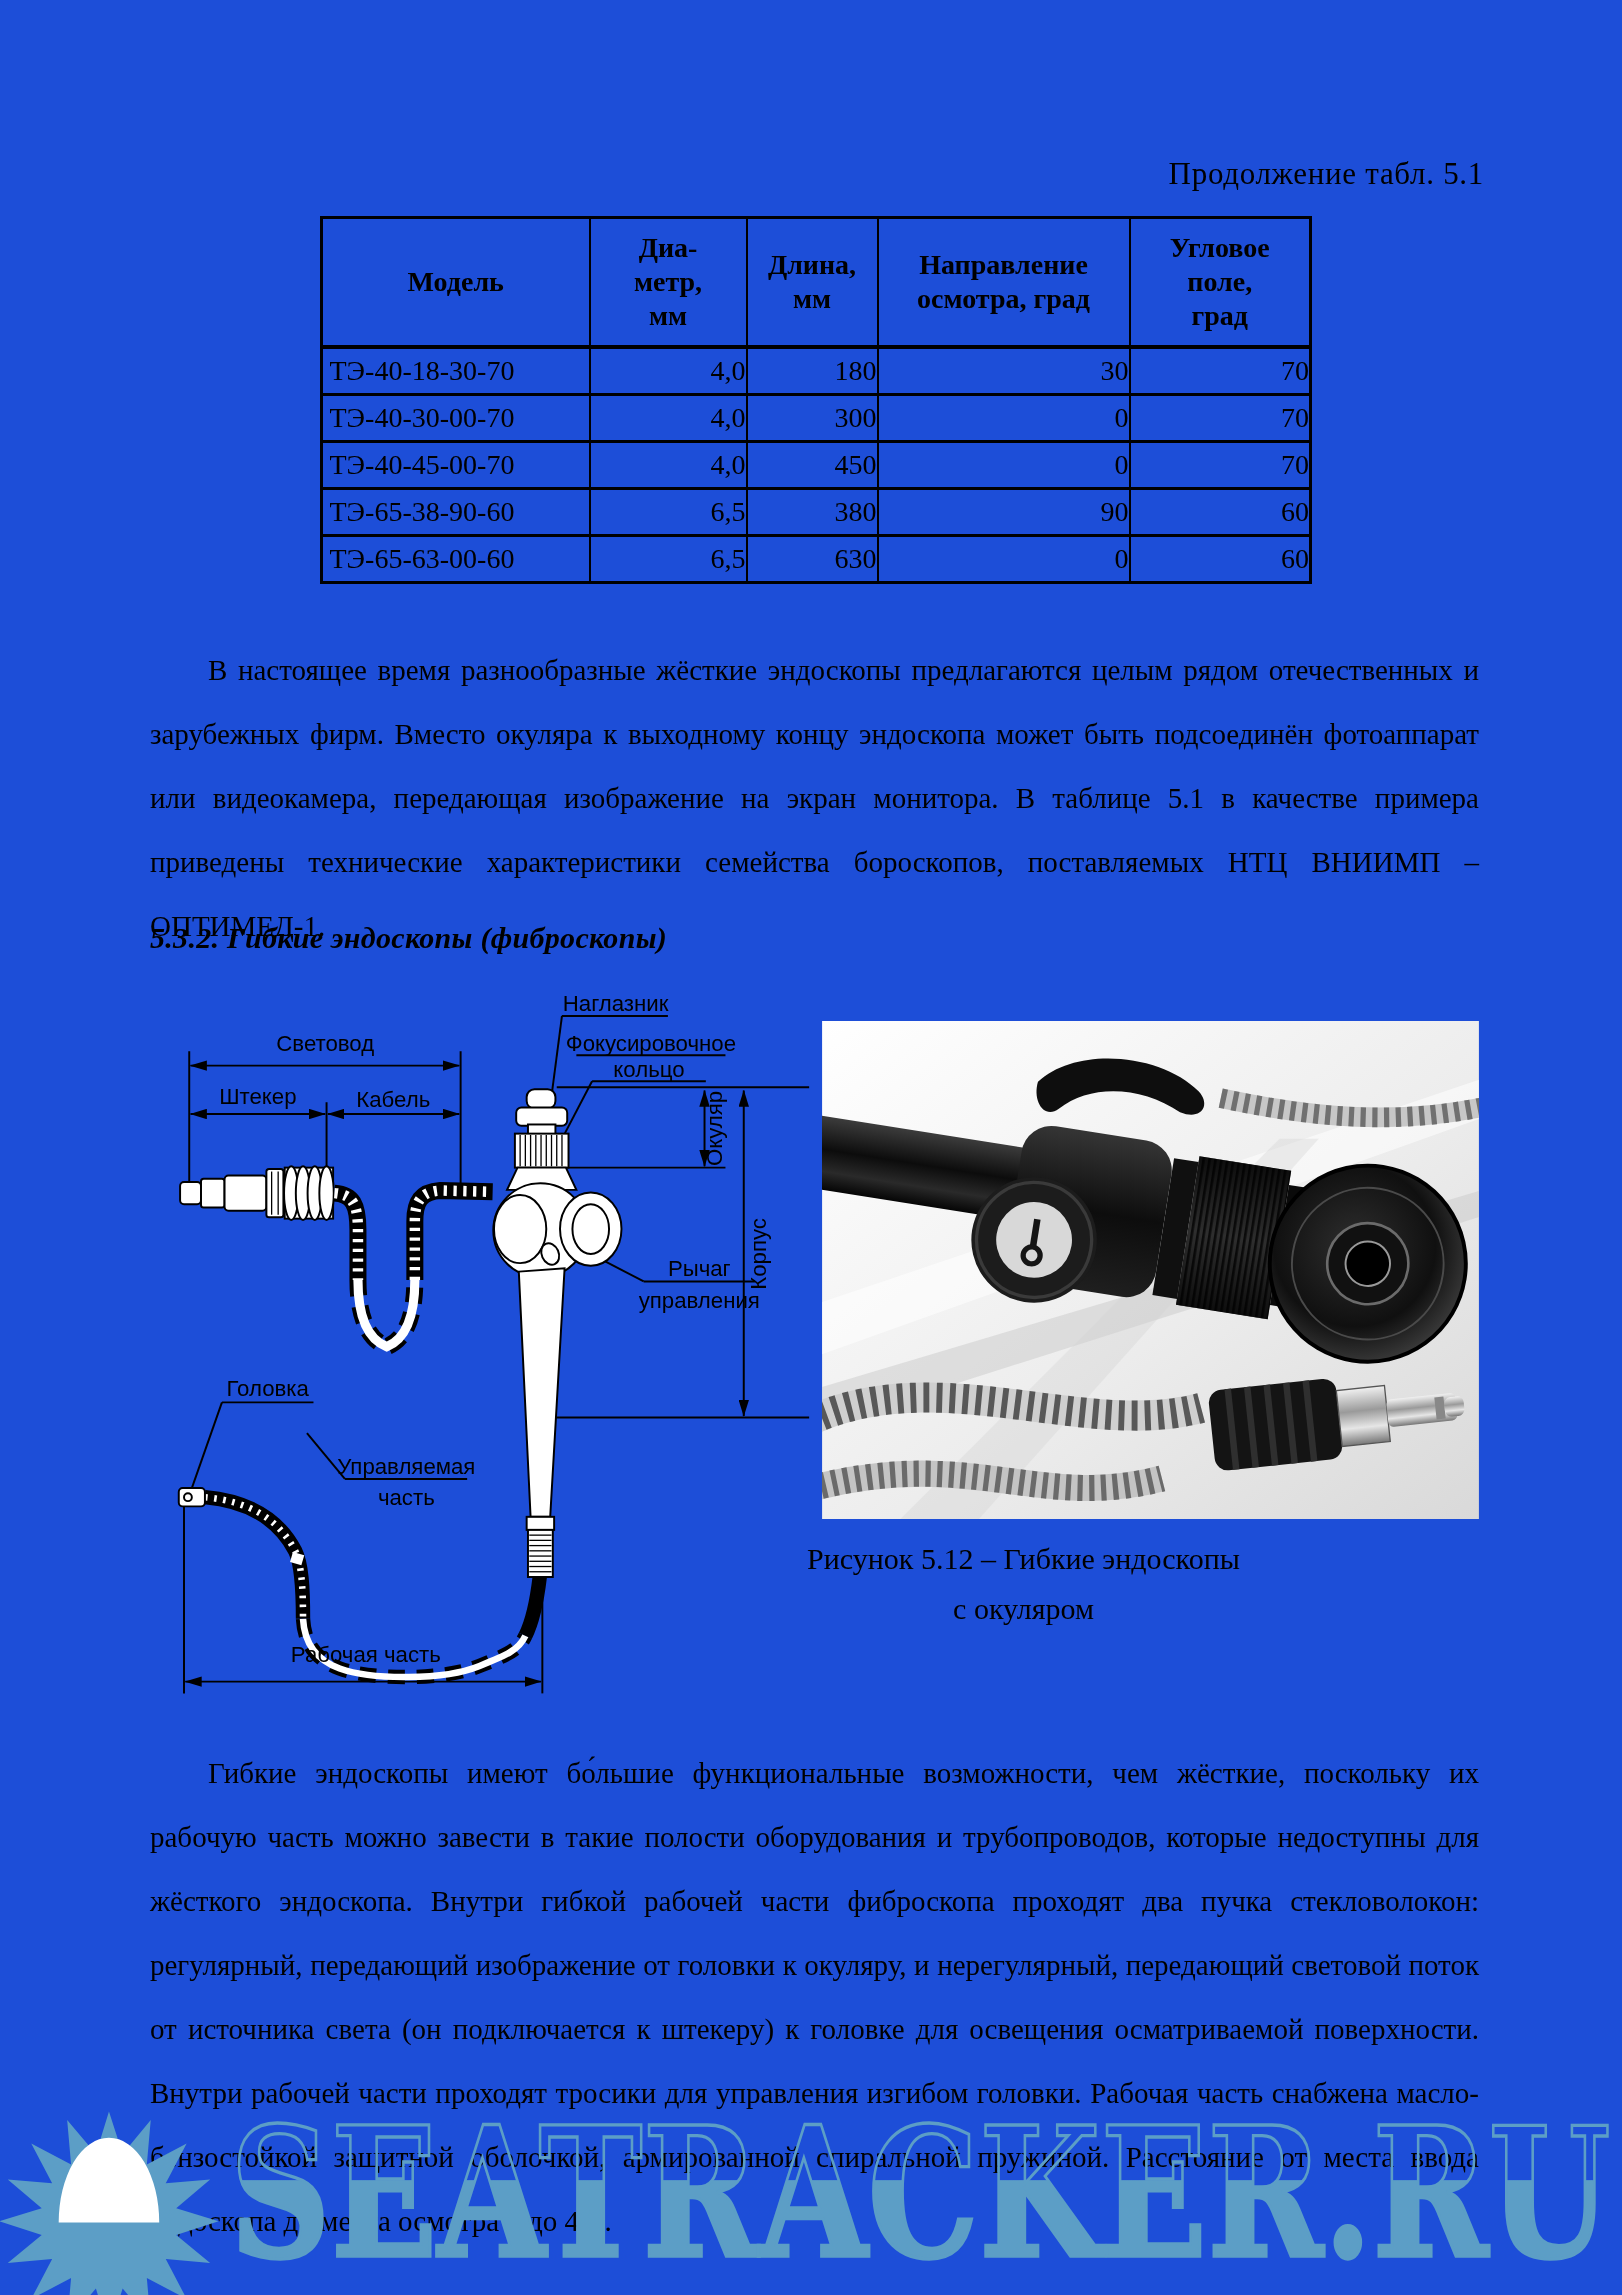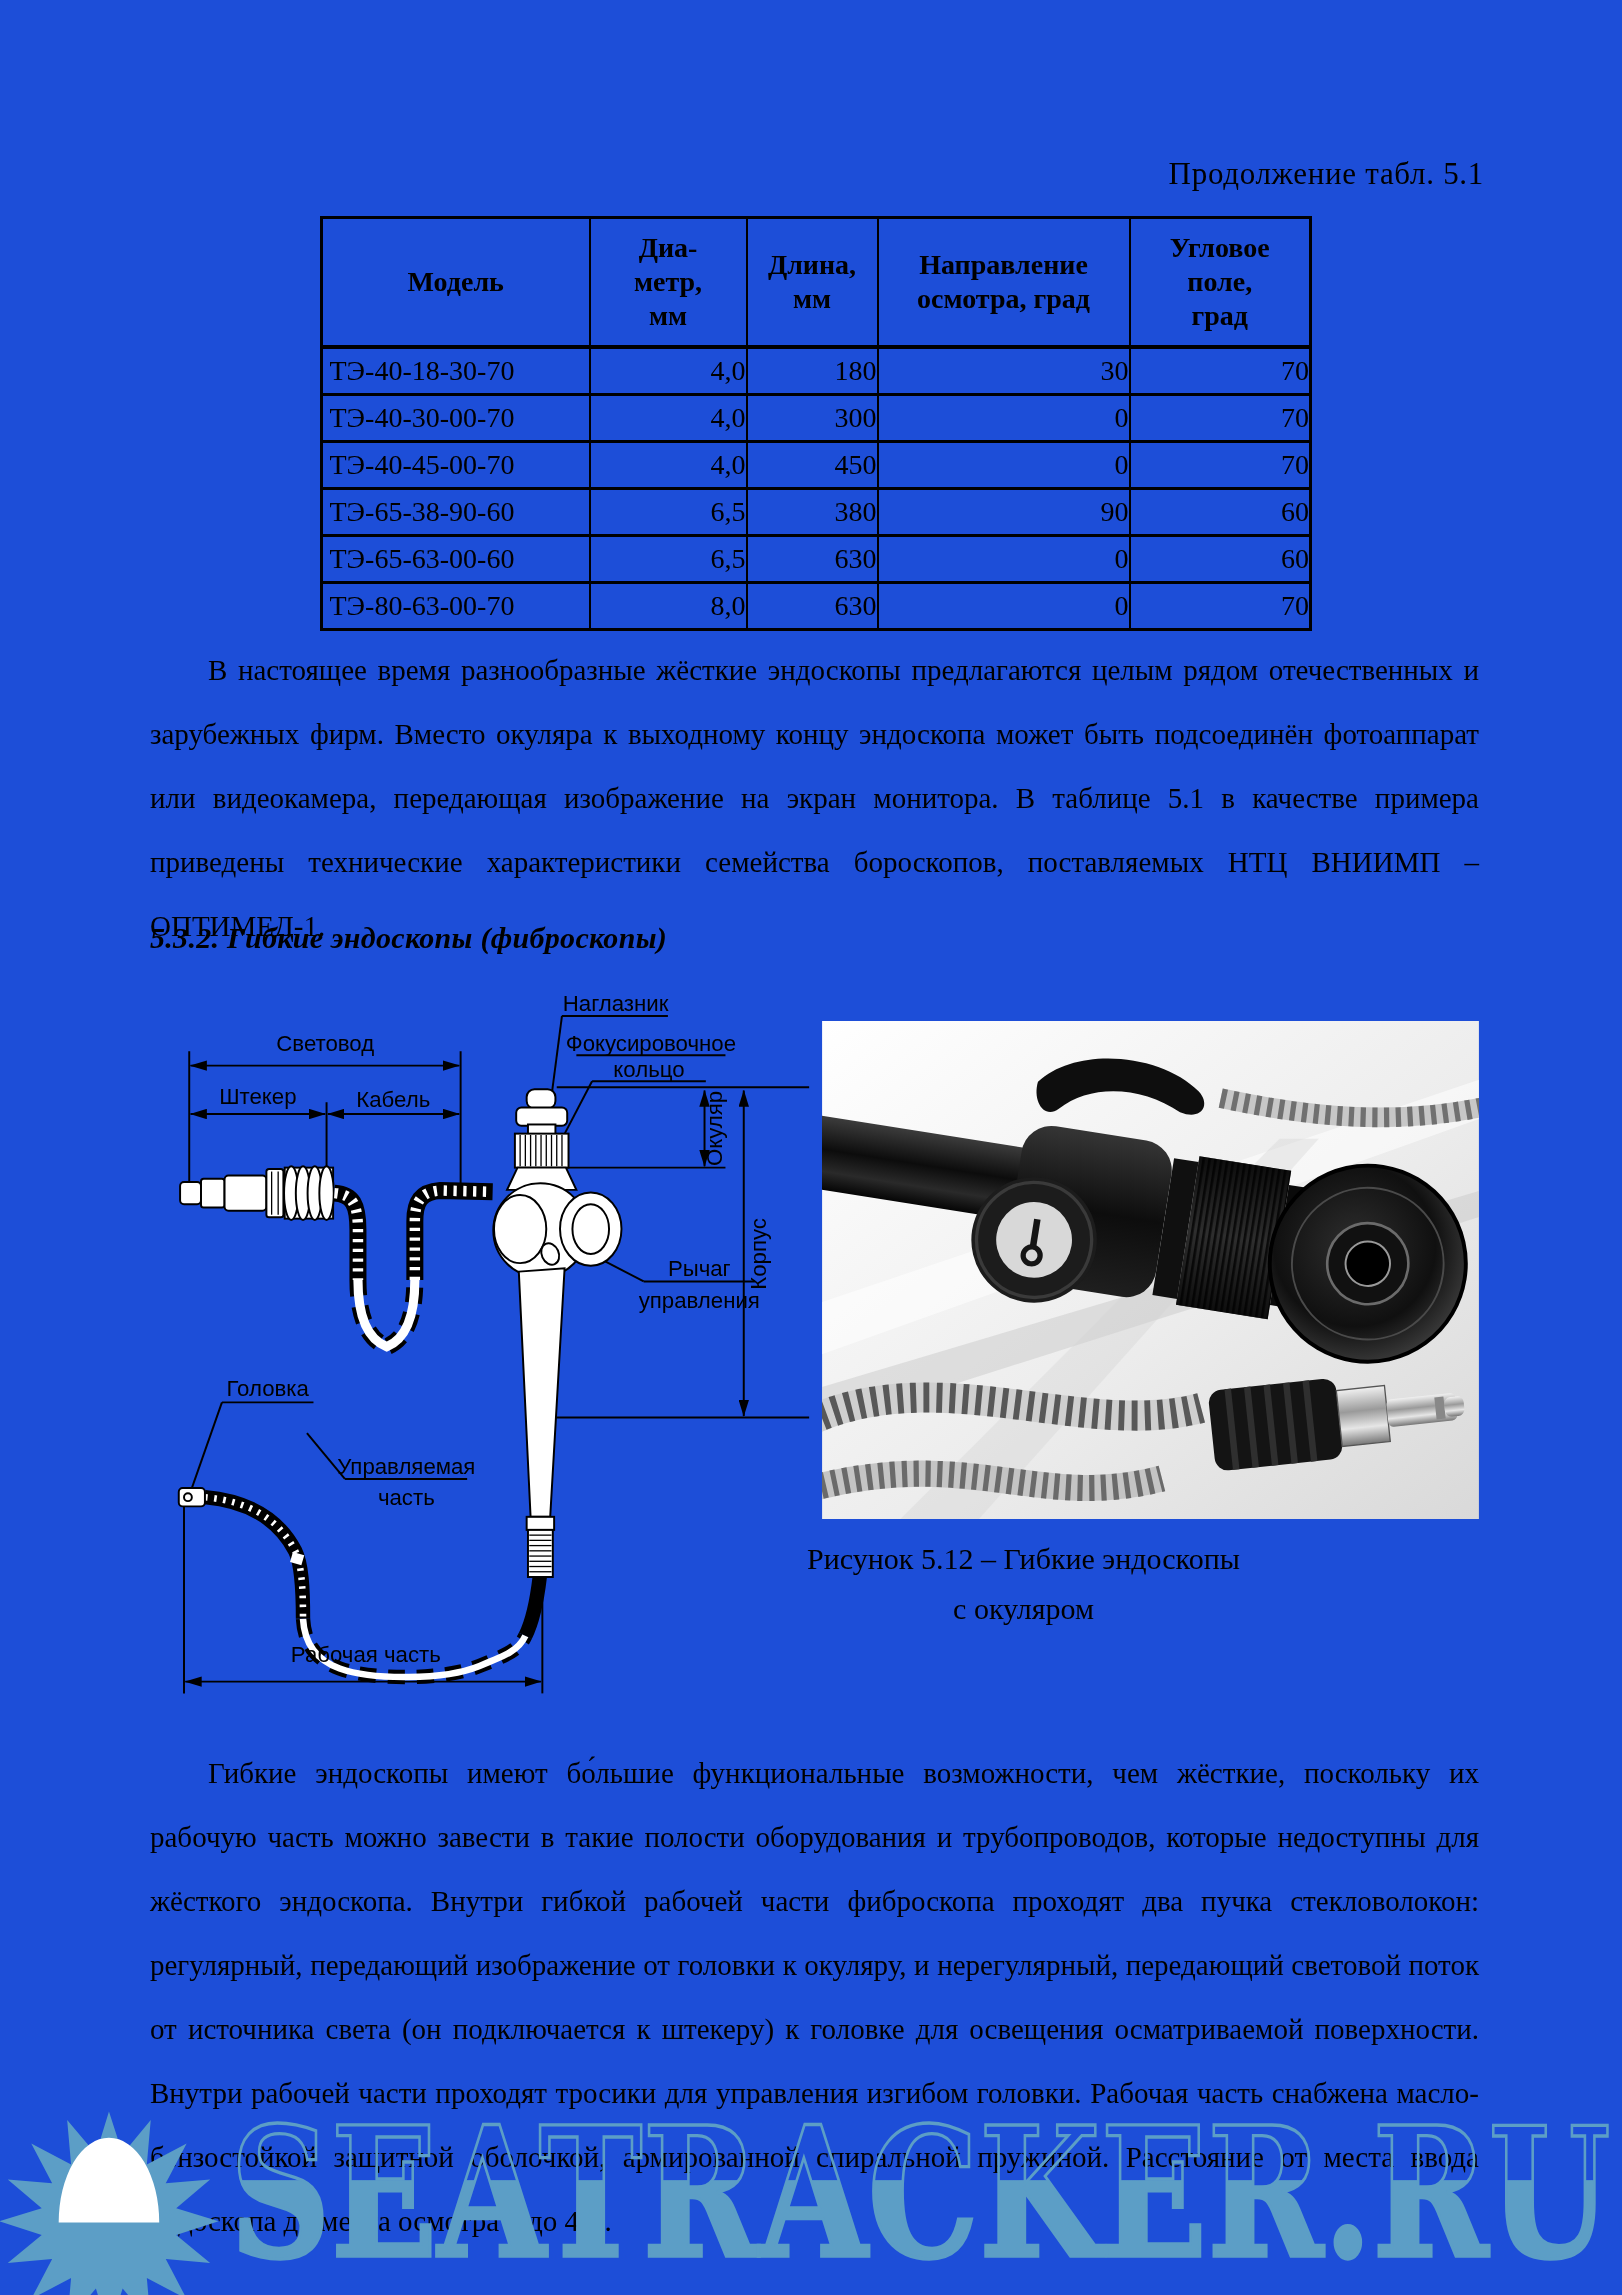--- a/index.html
+++ b/index.html
@@ -85,27 +85,20 @@
         <td>380</td>
         <td>90</td>
         <td>60</td>
       </tr>
       <tr>
         <td class="model">ТЭ-65-63-00-60</td>
         <td>6,5</td>
         <td>630</td>
         <td>0</td>
         <td>60</td>
-      </tr>
-      <tr>
-        <td class="model">ТЭ-80-63-00-70</td>
-        <td>8,0</td>
-        <td>630</td>
-        <td>0</td>
-        <td>70</td>
       </tr>
     </tbody>
   </table>
 
   <div class="para p1">В настоящее время разнообразные жёсткие эндоскопы предлагаются целым рядом отечественных и зарубежных фирм. Вместо окуляра к выходному концу эндоскопа может быть подсоединён фотоаппарат или видеокамера, передающая изображение на экран монитора. В таблице 5.1 в качестве примера приведены технические характеристики семейства бороскопов, поставляемых НТЦ ВНИИМП – ОПТИМЕД-1.</div>
 
   <div class="heading">5.3.2. Гибкие эндоскопы (фиброскопы)</div>
 
   <svg class="diagram" width="667" height="726" viewBox="0 0 1020 1110">
     <defs>

